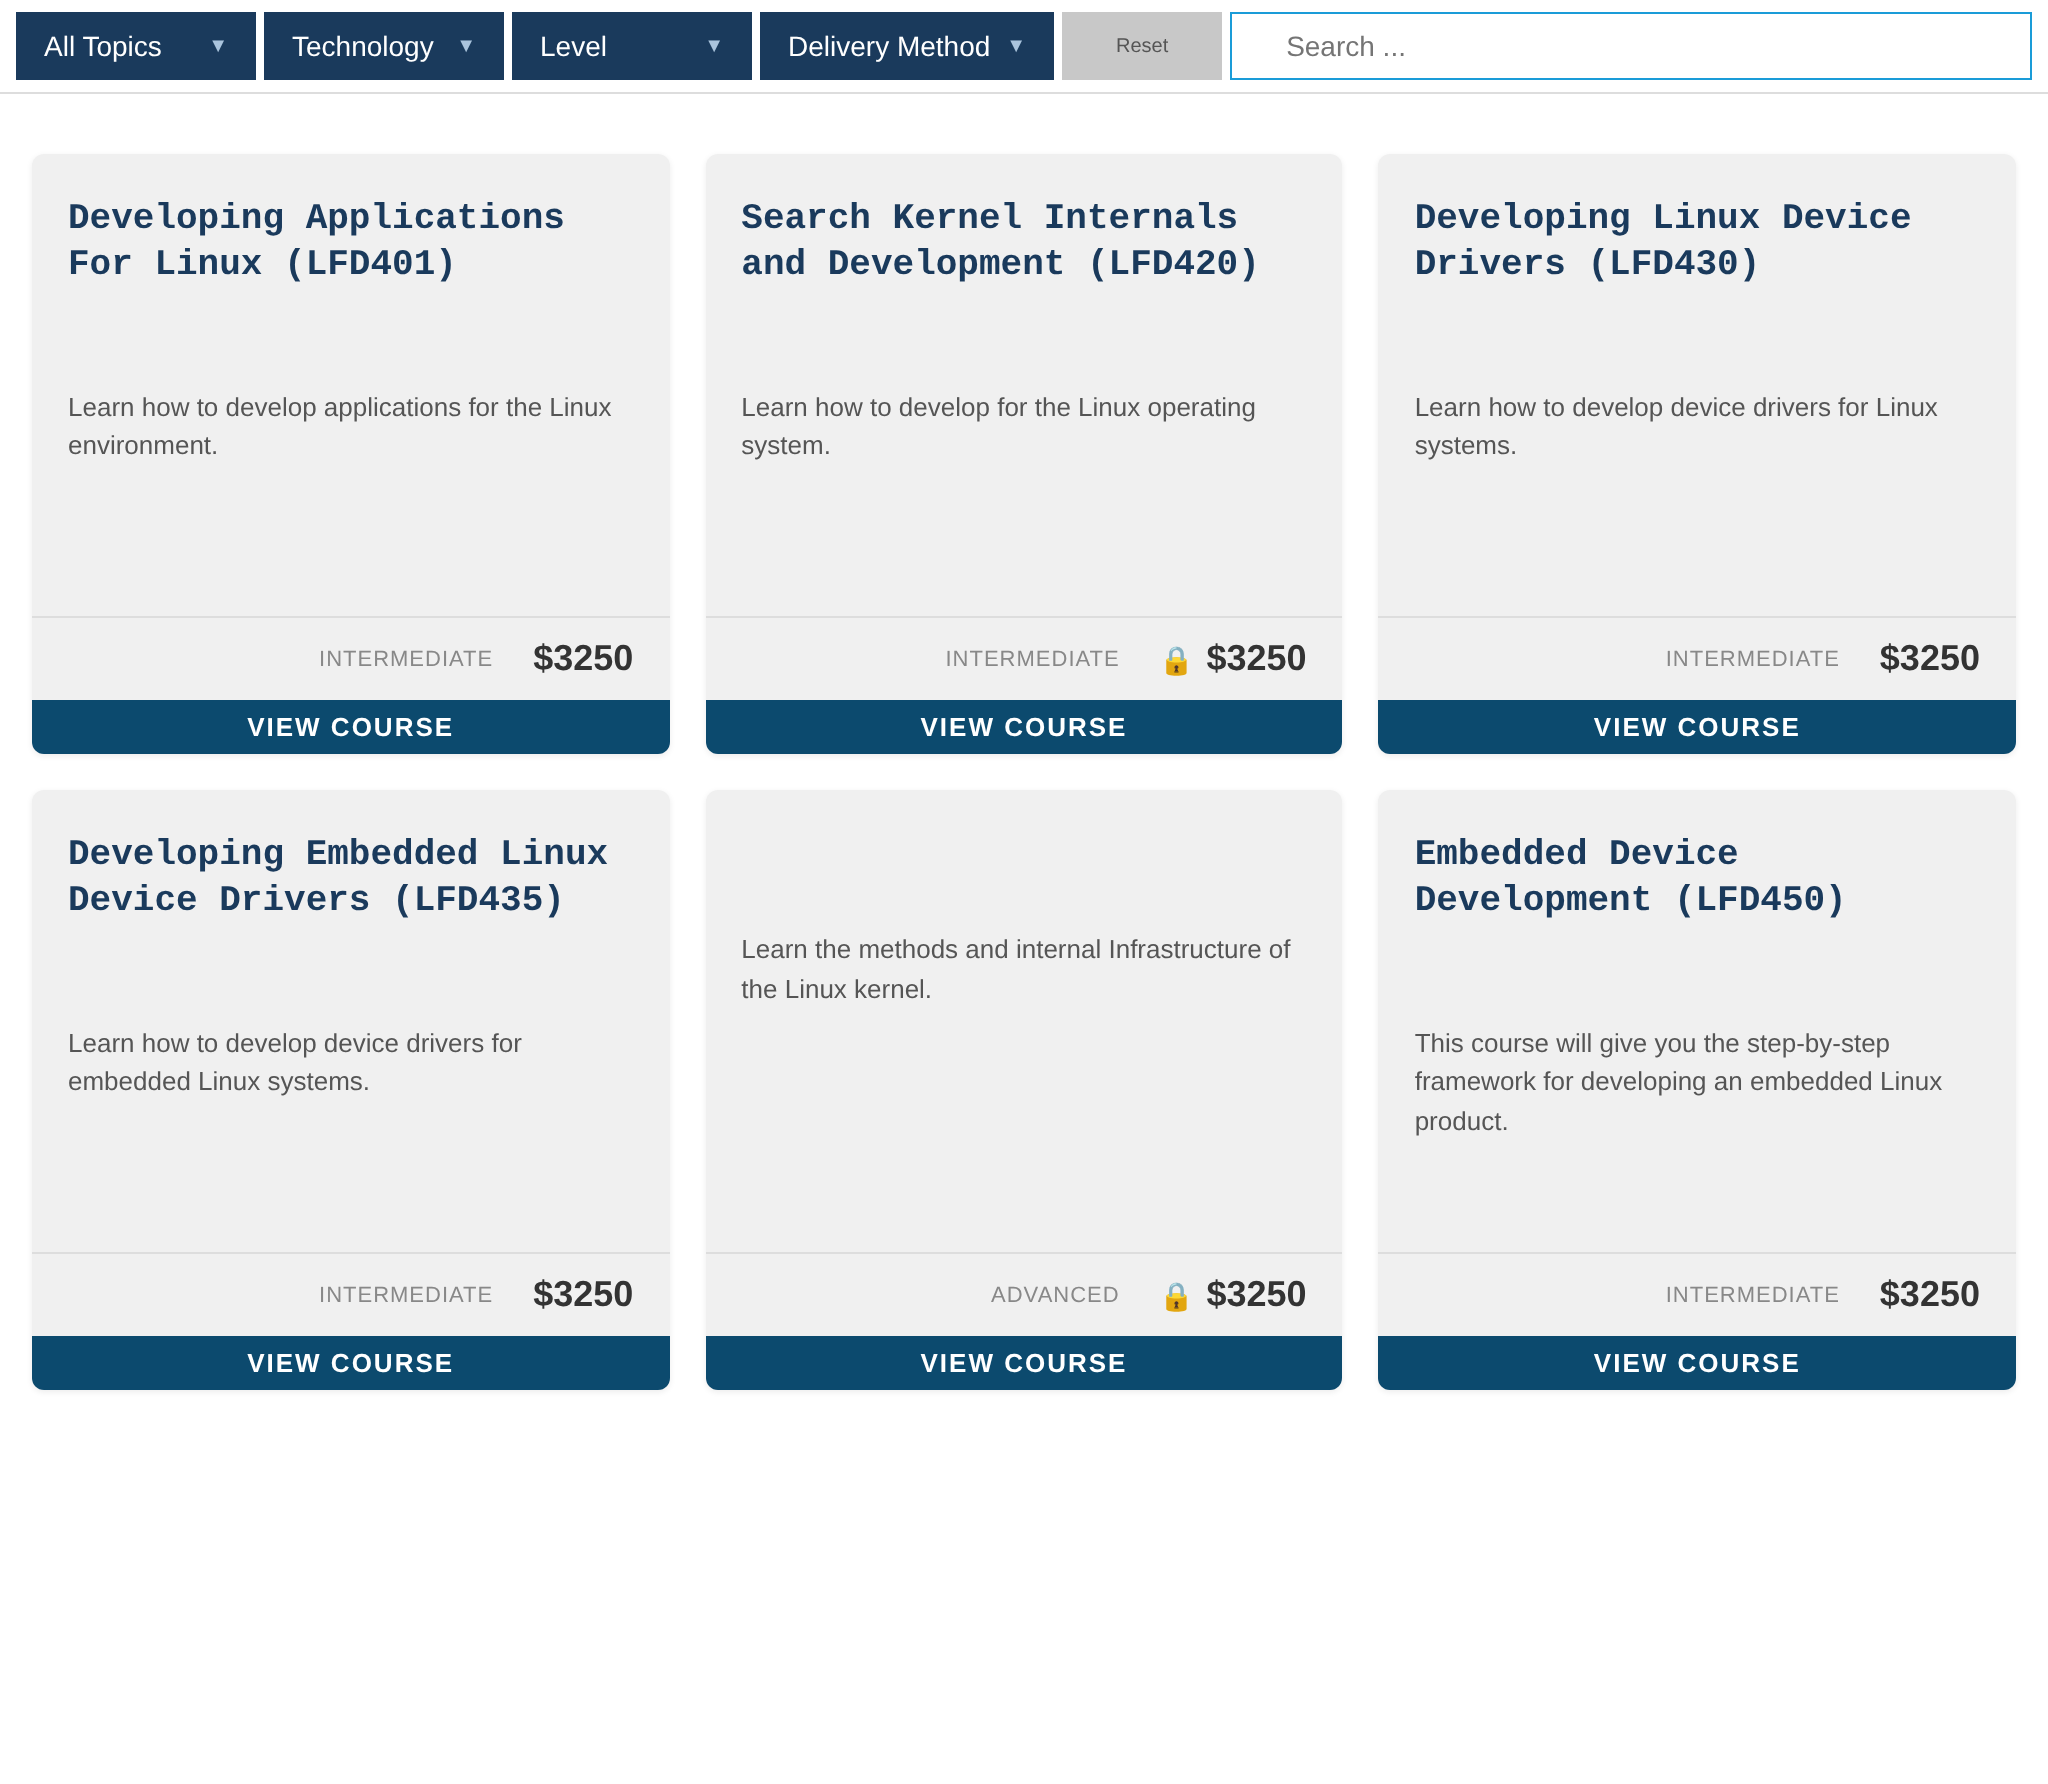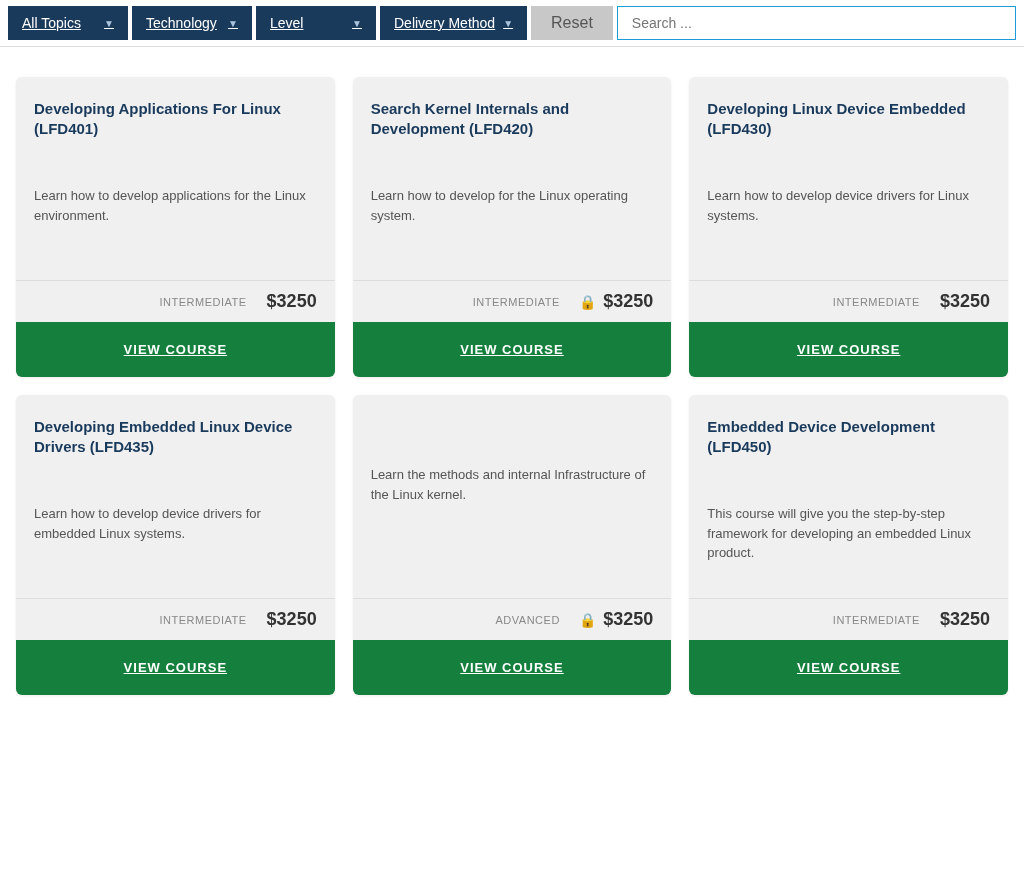--- a/index.html
+++ b/index.html
@@ -22,39 +22,38 @@
       display: flex;
       align-items: center;
       background: #1a3a5c;
       color: #fff;
       font-size: 14px;
       padding: 8px 14px;
       cursor: pointer;
       border: none;
       gap: 8px;
       min-width: 120px;
-      text-decoration: underline;
     }
     .filter-dropdown .arrow {
       margin-left: auto;
       font-size: 10px;
       color: #aac4dd;
     }
     .reset-btn {
       background: #c8c8c8;
       color: #555;
       border: none;
       padding: 8px 20px;
-      font-size: 16px;
+      font-size: 10px;
       cursor: pointer;
       min-width: 80px;
     }
     .search-input {
       border: 1.5px solid #1a9cd8;
-      padding: 8px 14px;
+      padding: 8px 27px;
       font-size: 14px;
       color: #3b82f6;
       outline: none;
       min-width: 180px;
       flex: 1;
     }
 
     
     .course-grid {
       display: grid;
@@ -73,25 +72,26 @@
       min-height: 300px;
       box-shadow: 0 1px 3px rgba(0,0,0,0.08);
     }
 
     .card-body {
       flex: 1;
       padding: 22px 18px 14px;
     }
 
     .card-title {
-      font-size: 15px;
+      font-size: 18px;
       font-weight: bold;
       color: #1a3a5c;
       line-height: 1.3;
       margin-bottom: 12px;
+      font-family: Liberation Mono, monospace;
     }
 
     .card-description {
       font-size: 13px;
       color: #555;
       line-height: 1.5;
       margin-top: 48px;
     }
 
     .card-footer {
@@ -123,32 +123,31 @@
     }
 
     .card-price {
       font-size: 18px;
       font-weight: bold;
       color: #333;
     }
 
     .view-course-btn {
       display: block;
-      background: #15803d;
+      background: #0c4a6e;
       color: #fff;
       text-align: center;
-      padding: 20px;
+      padding: 6px;
       font-size: 13px;
       font-weight: bold;
       letter-spacing: 1px;
       text-transform: uppercase;
       cursor: pointer;
       border: none;
       width: 100%;
-      text-decoration: underline;
     }
   </style>
 </head>
 <body>
 
 <div class="filter-bar">
   <button class="filter-dropdown">
     <span>All Topics</span>
     <span class="arrow">▼</span>
   </button>
@@ -192,21 +191,21 @@
         <span class="card-level">INTERMEDIATE</span>
         <div class="card-price-area">
           <span class="lock-icon">🔒</span>
           <span class="card-price">$3250</span>
         </div>
       </div>
       <button class="view-course-btn">VIEW COURSE</button>
     </div>
     <div class="course-card">
       <div class="card-body">
-        <div class="card-title">Developing Linux Device Embedded (LFD430)</div>
+        <div class="card-title">Developing Linux Device Drivers (LFD430)</div>
         <div class="card-description">Learn how to develop device drivers for Linux systems.</div>
       </div>
       <div class="card-footer">
         <span class="card-level">INTERMEDIATE</span>
         <div class="card-price-area">
 
           <span class="card-price">$3250</span>
         </div>
       </div>
       <button class="view-course-btn">VIEW COURSE</button>

